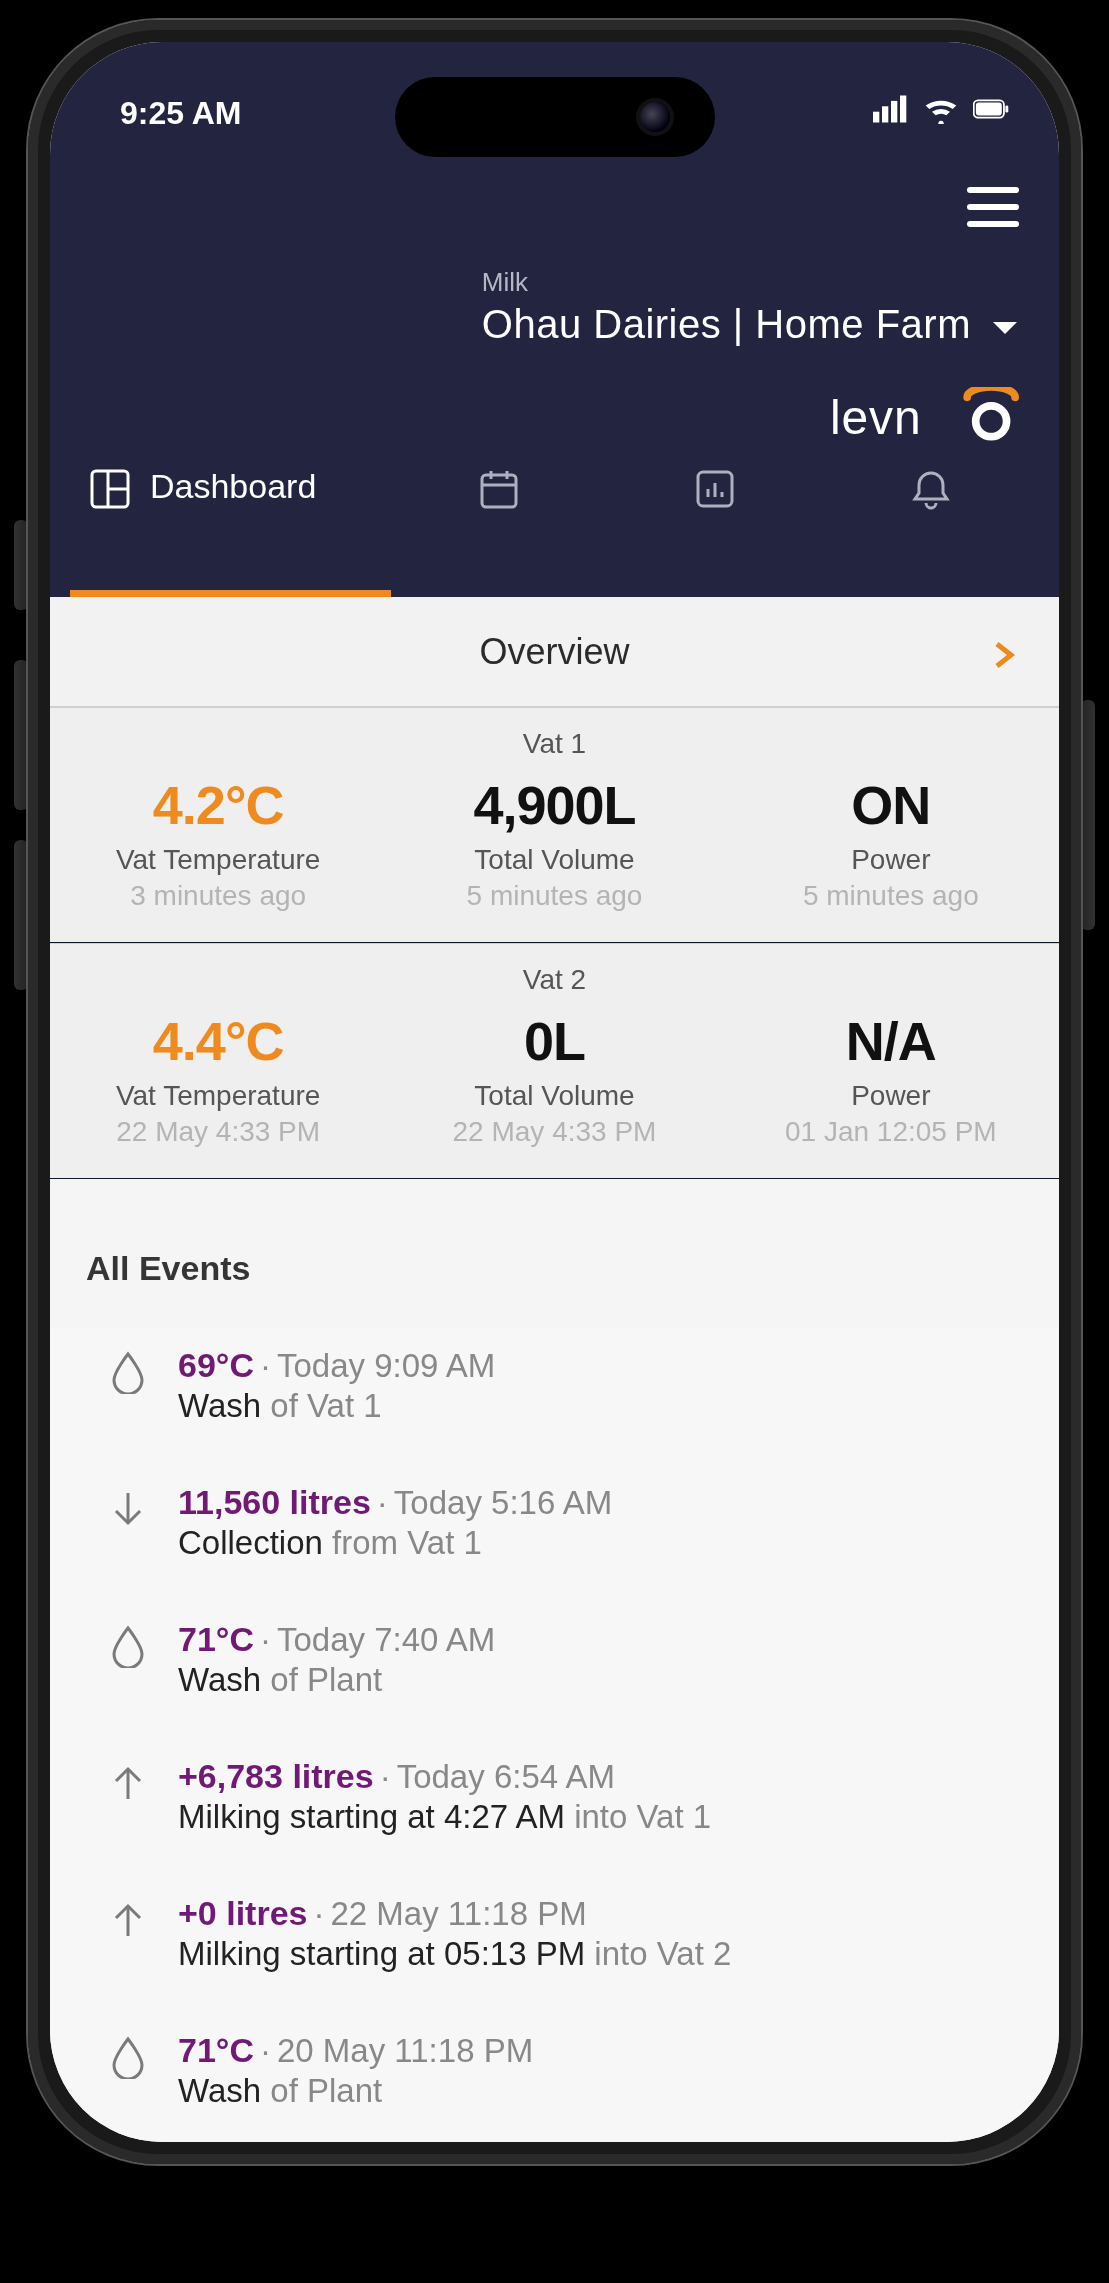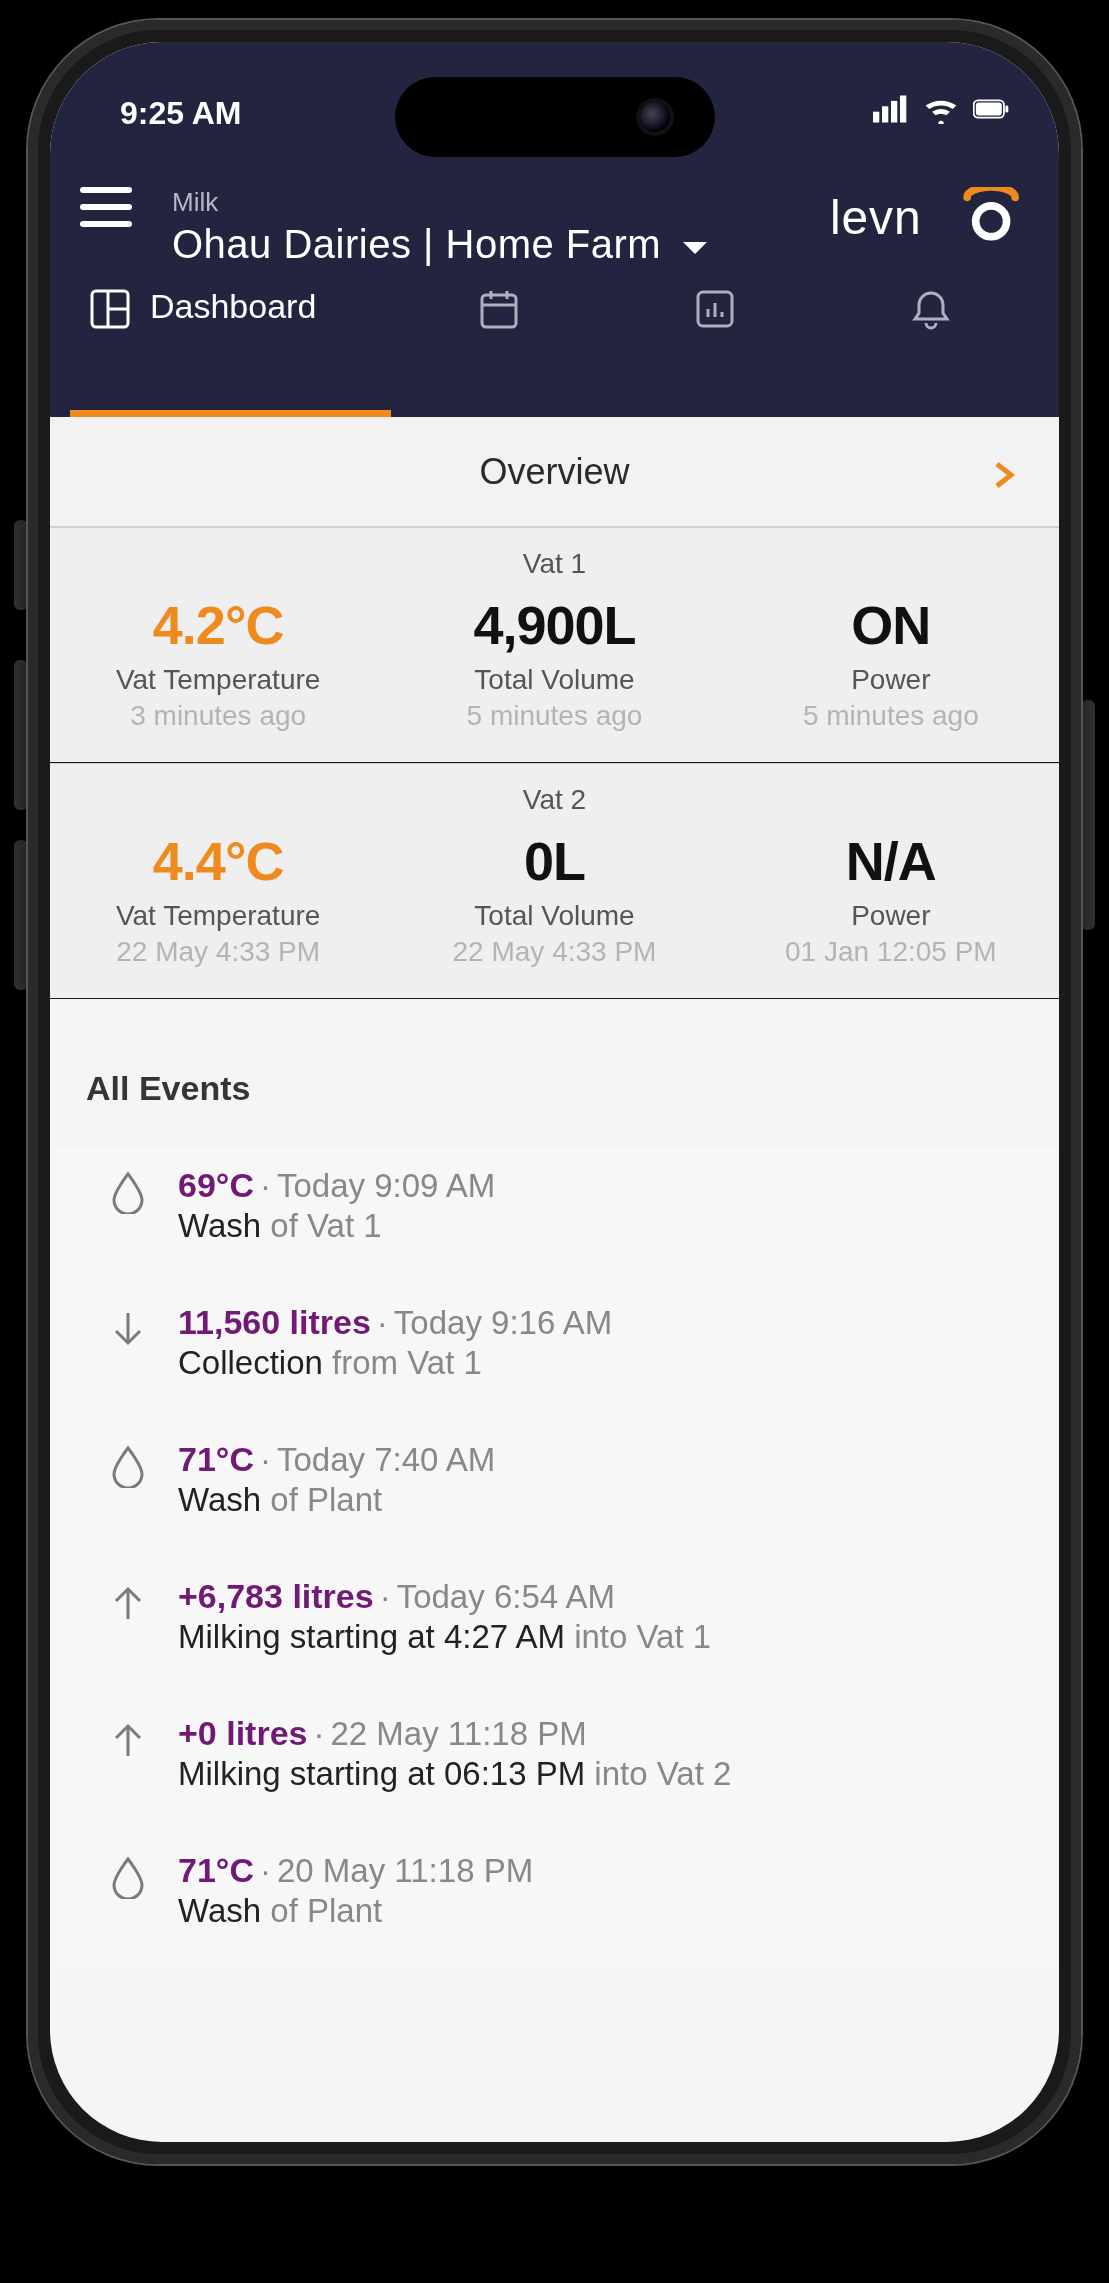--- a/index.html
+++ b/index.html
@@ -62,22 +62,23 @@
     font-size:32px;
     font-weight:600;
   }
   .status-icons { display:flex; align-items:center; gap:14px; }
   .status-icons svg { width:36px; height:30px; fill:#fff; }
   .header {
     background:#232540;
     color:#fff;
     padding: 45px 40px 20px 30px;
     display:flex;
-    align-items:flex-start;
+    align-items:flex-end;
     gap:40px;
+    flex-direction:column;
   }
   .hamburger { width:52px; height:40px; display:flex; flex-direction:column; justify-content:space-between; cursor:pointer;}
   .hamburger span { display:block; height:6px; width:100%; background:#fff; border-radius:3px;}
   .farm-block { flex:1; }
   .farm-cat { color:#b5b7c6; font-size:26px; margin-bottom:4px; font-weight:400;}
   .farm-row { display:flex; align-items:center; gap:20px; font-size:40px; font-weight:400; letter-spacing:.5px;}
   .farm-row svg { width:28px; height:20px; fill:#fff;}
   .logo { display:flex; align-items:baseline; position:relative;}
   .logo svg { height:60px; }
   
@@ -336,21 +337,21 @@
           </div>
           <div class="event">
     <div class="ev-icon">
               <svg viewBox="0 0 40 44">
                 <line x1="20" y1="6" x2="20" y2="36"></line>
                 <polyline points="8,24 20,36 32,24"></polyline>
               </svg>
             </div>
     <div>
       <div class="ev-line1">
-        <span class="val">11,560 litres</span><span class="dot">·</span><span>Today 9:16 AM</span>
+        <span class="val">11,560 litres</span><span class="dot">·</span><span>Today 5:16 AM</span>
       </div>
       <div class="ev-line2">
         <span class="main">Collection</span> <span>from Vat 1</span>
       </div>
     </div>
           </div>
           <div class="event">
     <div class="ev-icon">
               <svg viewBox="0 0 40 44">
                 <path d="M20 4 C20 4 6 22 6 30 a14 14 0 0 0 28 0 C34 22 20 4 20 4z"></path>
@@ -386,21 +387,21 @@
               <svg viewBox="0 0 40 44">
                 <line x1="20" y1="38" x2="20" y2="8"></line>
                 <polyline points="8,20 20,8 32,20"></polyline>
               </svg>
             </div>
     <div>
       <div class="ev-line1">
         <span class="val">+0 litres</span><span class="dot">·</span><span>22 May 11:18 PM</span>
       </div>
       <div class="ev-line2">
-        <span class="main">Milking starting at 06:13 PM</span> <span>into Vat 2</span>
+        <span class="main">Milking starting at 05:13 PM</span> <span>into Vat 2</span>
       </div>
     </div>
           </div>
           <div class="event">
     <div class="ev-icon">
               <svg viewBox="0 0 40 44">
                 <path d="M20 4 C20 4 6 22 6 30 a14 14 0 0 0 28 0 C34 22 20 4 20 4z"></path>
               </svg>
             </div>
     <div>

